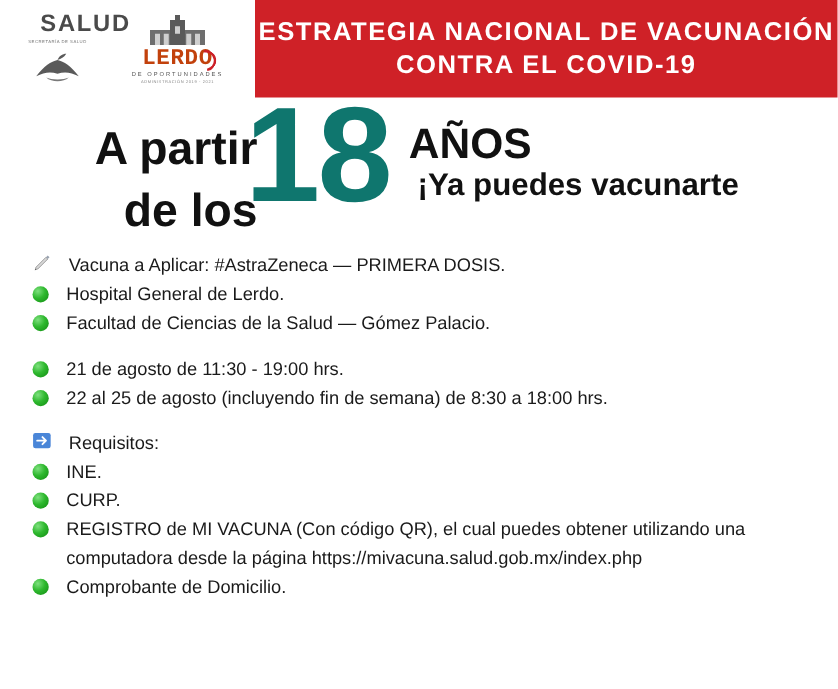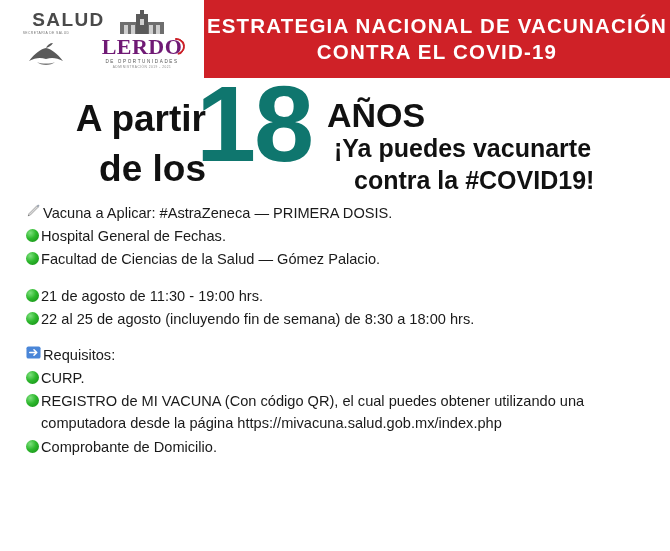--- a/index.html
+++ b/index.html
@@ -64,24 +64,24 @@
     display: flex;
     flex-direction: column;
     align-items: center;
     justify-content: center;
   }
   .lerdo-building {
     width: 52px;
     height: 26px;
   }
   .lerdo-word {
-    font-family: Liberation Serif, serif;
-    font-size: 22px;
-    font-weight: bold;
-    color: #701a75;
+    font-family: Liberation Mono, monospace;
+    font-size: 18px;
+    font-weight: bold;
+    color: #c2410c;
     letter-spacing: .5px;
     line-height: 1;
     position: relative;
   }
   .lerdo-word .accent {
     position: absolute;
     right: -3px;
     top: 2px;
     width: 13px;
     height: 13px;
@@ -188,21 +188,21 @@
   
   .panel {
     margin: 10px 14px 0 26px;
     font-size: 14.6px;
     color: #1a1a1a;
     line-height: 1.52;
   }
   .line {
     display: flex;
     align-items: flex-start;
-    gap: 2px;
+    gap: 14px;
     margin: 0 0 1px 0;
   }
   .line .txt { flex: 1; }
   .bullet {
     display: inline-block;
     width: 13px;
     height: 13px;
     border-radius: 50%;
     background: radial-gradient(circle at 33% 30%, #7ee07e 0%, #2eb82e 45%, #108a10 100%);
     flex: 0 0 auto;
@@ -264,40 +264,39 @@
   </div>
 
   <div class="headline">
     <div class="hl-left">
       <div>A partir</div>
       <div>de los</div>
     </div>
     <div class="hl-number">18</div>
     <div class="hl-anos">AÑOS</div>
     <div class="hl-line2">¡Ya puedes vacunarte</div>
-    <div class="hl-line3">contra la #COVID19!</div>
   </div>
 
   <div class="panel">
 
     <div class="line">
       <span class="ico">
         <svg viewBox="0 0 16 16" width="15" height="15" aria-hidden="true">
           <path d="M2.5 13.5 L4.5 13 L13 4.5 L11.5 3 L3 11.5 Z" fill="#d8d8d8" stroke="#8a8a8a" stroke-width=".7"></path>
           <path d="M11.5 3 L13 4.5 L14.5 3 L13 1.5 Z" fill="#9aa3b0"></path>
           <path d="M2 14 L3.2 13.7 L2.3 12.8 Z" fill="#555"></path>
         </svg>
       </span>
       <span class="txt">Vacuna a Aplicar: #AstraZeneca — PRIMERA DOSIS.</span>
     </div>
 
 
     <div class="line">
       <span class="bullet"></span>
-      <span class="txt">Hospital General de Fechas.</span>
+      <span class="txt">Hospital General de Lerdo.</span>
     </div>
     <div class="line">
       <span class="bullet"></span>
       <span class="txt">Facultad de Ciencias de la Salud — Gómez Palacio.</span>
     </div>
 
     <div class="spacer"></div>
 
     <div class="line">
       <span class="bullet"></span>
@@ -314,20 +313,24 @@
       <span class="ico">
         <svg viewBox="0 0 16 16" width="15" height="15" aria-hidden="true">
           <rect x="0.5" y="1.5" width="15" height="13" rx="2" fill="#4a86d8"></rect>
           <path d="M4 8 H11 M8.5 5 L11.5 8 L8.5 11" stroke="#ffffff" stroke-width="1.6" fill="none" stroke-linecap="round" stroke-linejoin="round"></path>
         </svg>
       </span>
       <span class="txt">Requisitos:</span>
     </div>
     <div class="line">
       <span class="bullet"></span>
+      <span class="txt">INE.</span>
+    </div>
+    <div class="line">
+      <span class="bullet"></span>
       <span class="txt">CURP.</span>
     </div>
     <div class="line">
       <span class="bullet"></span>
       <span class="txt">REGISTRO de MI VACUNA (Con código QR), el cual puedes obtener utilizando una computadora desde la página https://mivacuna.salud.gob.mx/index.php</span>
     </div>
     <div class="line">
       <span class="bullet"></span>
       <span class="txt">Comprobante de Domicilio.</span>
     </div>

